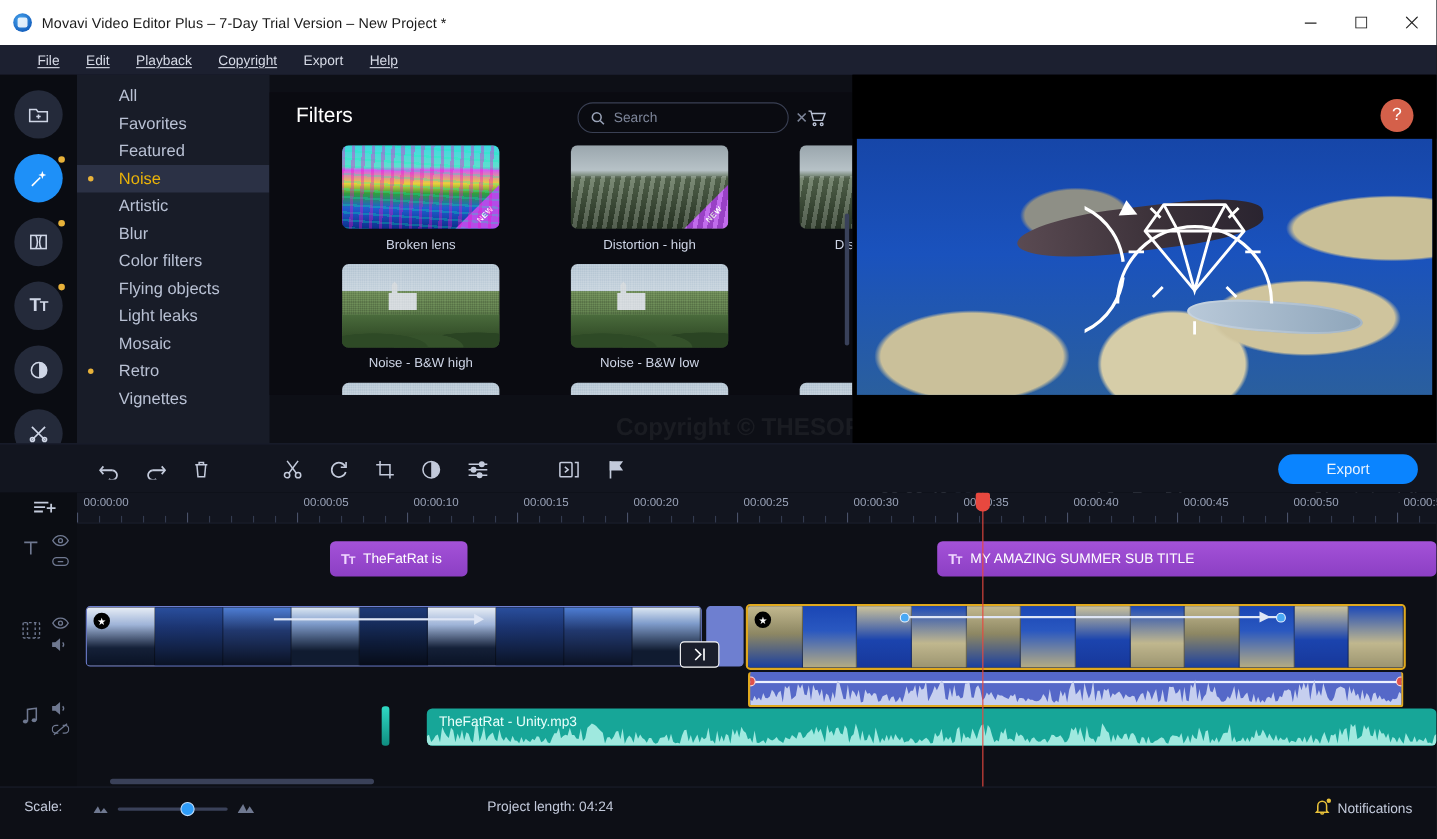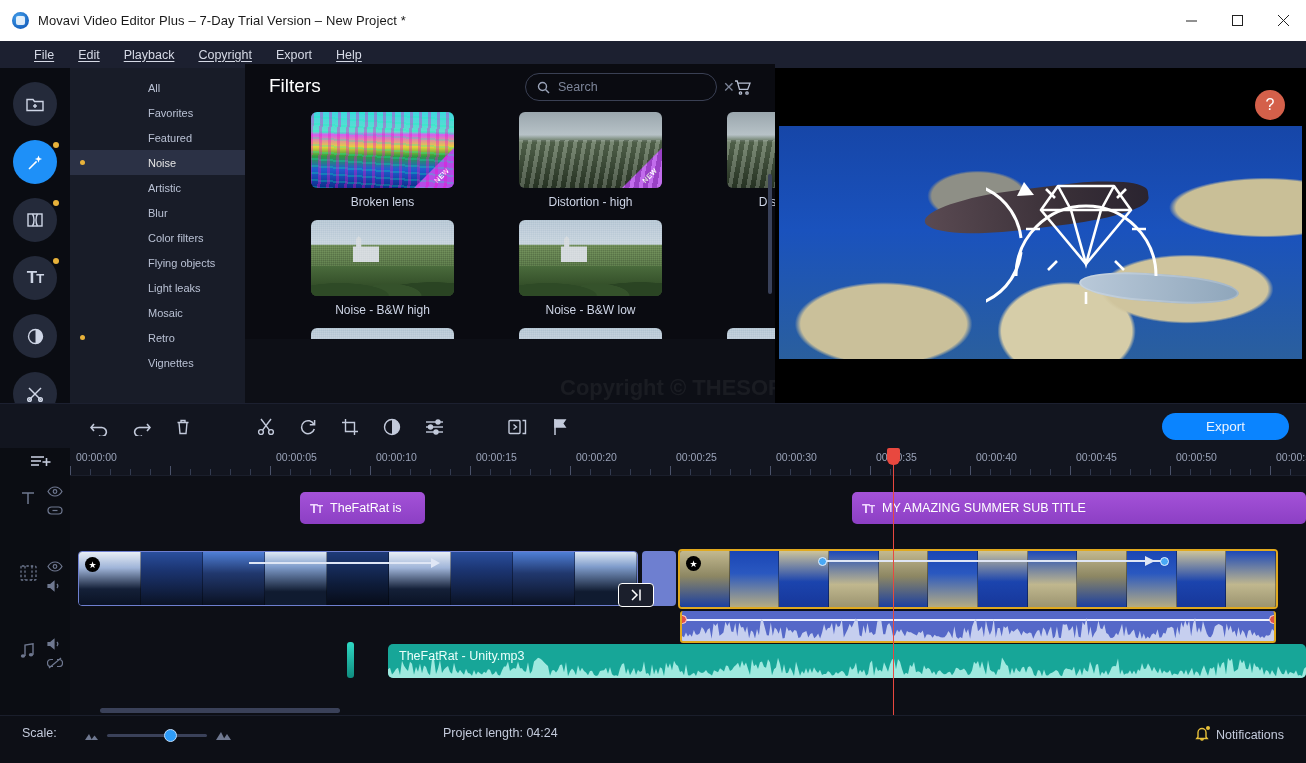--- a/index.html
+++ b/index.html
@@ -62,31 +62,31 @@
   .rail-btn svg { display:block; }
   .rail-btn .tt { font-size:17px; font-weight:700; letter-spacing:-1px; }
 
   
   .cats {
     position:absolute; left:70px; top:68px; width:175px; height:335px;
     background:#181c28; padding-top:7px; overflow:hidden;
   }
   .cat {
     position:relative; height:25px; display:flex; align-items:center;
-    padding-left:78px; font-size:11px; color:#b9c1d4;text-align:right;
-  }
-  .cat.sel { background:#2b3145; color:#e5e5e5; }
+    padding-left:38px; font-size:15px; color:#b9c1d4;text-align:right;
+  }
+  .cat.sel { background:#2b3145; color:#eab308; }
   .cat .cdot {
     position:absolute; left:10px; top:50%; margin-top:-2.5px;
     width:5px; height:5px; border-radius:50%; background:#e8b23a;
   }
 
   
   .panel {
-    position:absolute; left:245px; top:64px; width:530px; height:275px;
+    position:absolute; left:245px; top:84px; width:530px; height:275px;
     background:#0a0b11; overflow:hidden;
   }
   .panel-head { position:relative; height:48px; }
   .panel-title {
     position:absolute; left:24px; top:11px; font-size:19px; color:#fff; font-weight:400;
   }
   .search-box {
     position:absolute; left:280px; top:9px; width:192px; height:28px;
     border:1px solid #3a4054; border-radius:14px; display:flex; align-items:center;
     padding:0 10px;

